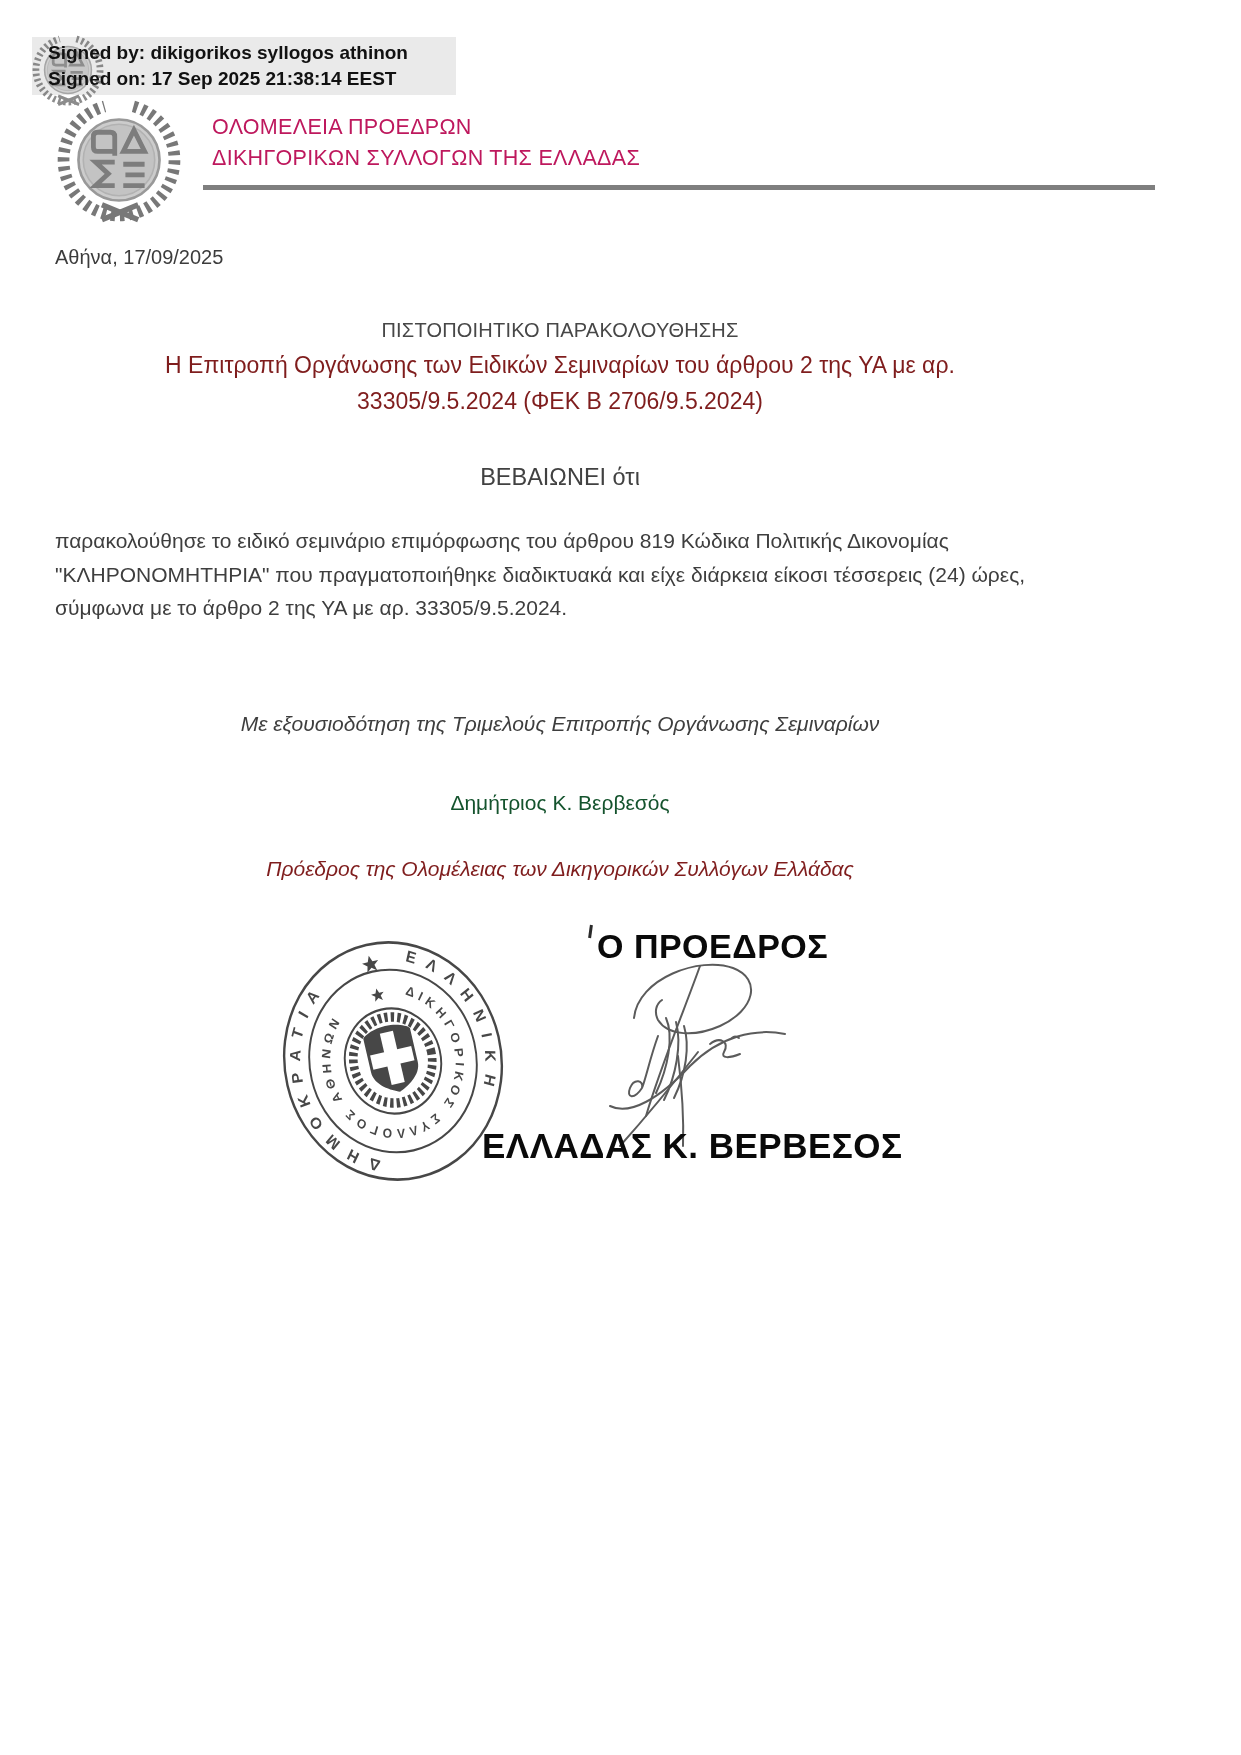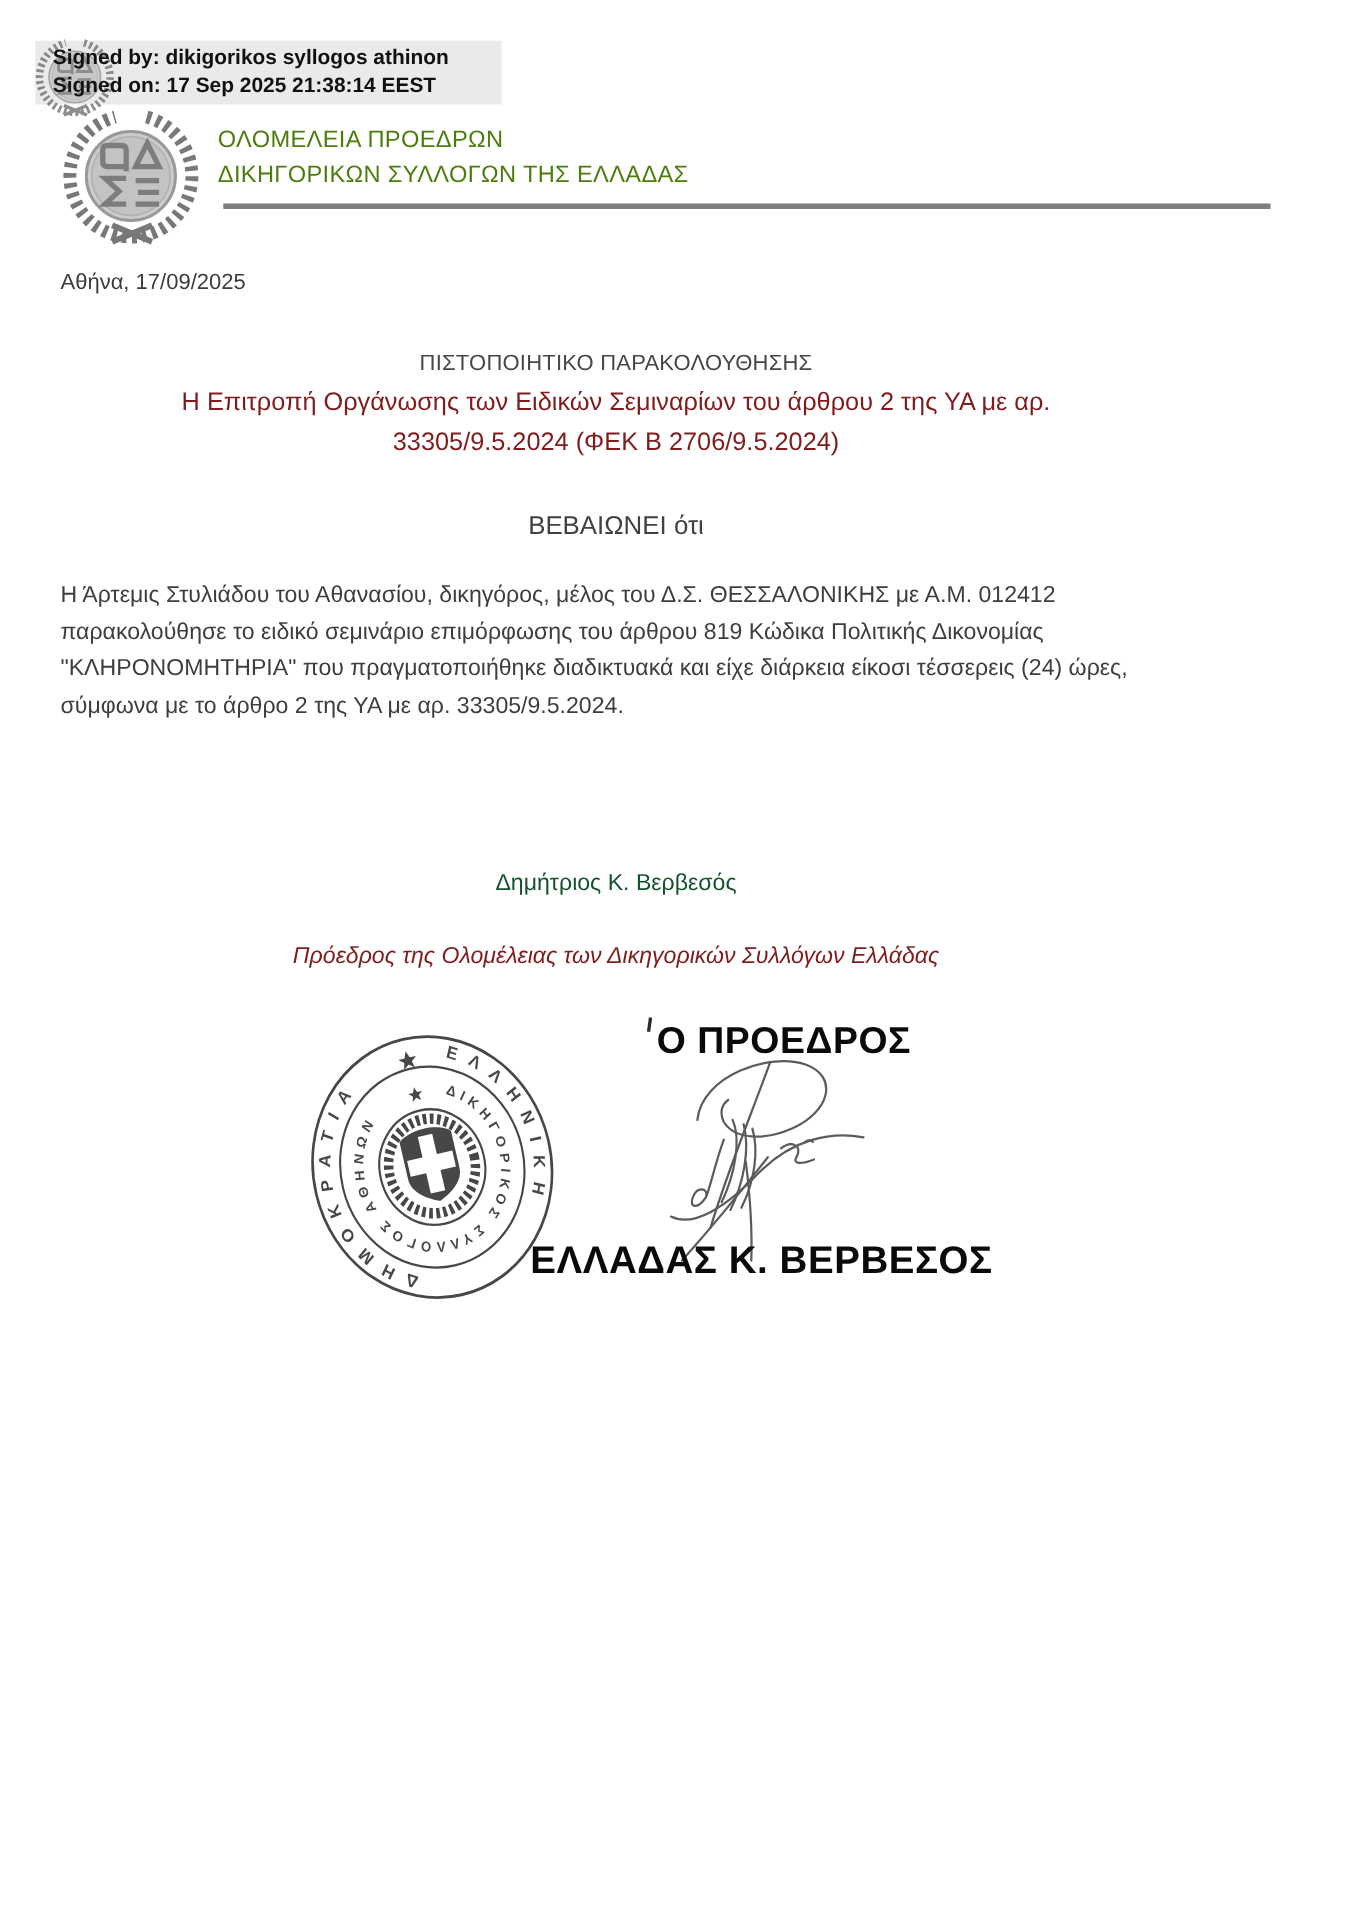--- a/index.html
+++ b/index.html
@@ -9,21 +9,21 @@
   }
   .abs{position:absolute;}
   
   .stamp-box{left:32px;top:37px;width:424px;height:58px;background:#eaeaea;}
   .stamp-line{position:absolute;left:16px;font-weight:bold;color:#111;font-size:19px;white-space:nowrap;}
   .stamp-line.l1{top:5px;}
   .stamp-line.l2{top:31px;}
   .stamp-emblem{left:33px;top:29px;width:74px;height:82px;opacity:.85;}
   
   .main-logo{left:55px;top:93px;width:128px;height:134px;}
-  .org-line{left:198px;font-size:21.5px;color:#4d7c0f;letter-spacing:.3px;white-space:nowrap;}
+  .org-line{left:212px;font-size:21.5px;color:#be185d;letter-spacing:.3px;white-space:nowrap;}
   .org-line.l1{top:115px;}
   .org-line.l2{top:146px;}
   .header-rule{left:203px;top:185px;width:982px;height:5px;background:#7f7f7f;}
   .date-line{left:55px;top:246px;width:1035px;text-align:left;font-size:20px;color:#3c3c3c;}
   
   .col{left:55px;width:1010px;text-align:center;white-space:nowrap;}
   .doc-title{top:319px;font-size:20px;color:#474747;letter-spacing:.2px;}
   .committee{font-size:23px;color:#7f1d1d;}
   .committee.l1{top:352px;}
   .committee.l2{top:388px;}
@@ -79,26 +79,26 @@
   <div class="abs header-rule"></div>
 
   <div class="abs date-line">Αθήνα, 17/09/2025</div>
 
   <div class="abs col doc-title">ΠΙΣΤΟΠΟΙΗΤΙΚΟ ΠΑΡΑΚΟΛΟΥΘΗΣΗΣ</div>
   <div class="abs col committee l1">Η Επιτροπή Οργάνωσης των Ειδικών Σεμιναρίων του άρθρου 2 της ΥΑ με αρ.</div>
   <div class="abs col committee l2">33305/9.5.2024 (ΦΕΚ Β 2706/9.5.2024)</div>
   <div class="abs col certifies">ΒΕΒΑΙΩΝΕΙ ότι</div>
 
   <div class="abs body-par">
-    <div class="body-line">Η Άρτεμις Στυλιάδου του Αθανασίου, δικηγόρος, μέλος του Δ.Σ. ΘΕΣΣΑΛΟΝΙΚΗΣ με Α.Μ. 012412</div>
     <div class="body-line">παρακολούθησε το ειδικό σεμινάριο επιμόρφωσης του άρθρου 819 Κώδικα Πολιτικής Δικονομίας</div>
     <div class="body-line">"ΚΛΗΡΟΝΟΜΗΤΗΡΙΑ" που πραγματοποιήθηκε διαδικτυακά και είχε διάρκεια είκοσι τέσσερεις (24) ώρες,</div>
     <div class="body-line">σύμφωνα με το άρθρο 2 της ΥΑ με αρ. 33305/9.5.2024.</div>
   </div>
 
+  <div class="abs col auth-line">Με εξουσιοδότηση της Τριμελούς Επιτροπής Οργάνωσης Σεμιναρίων</div>
   <div class="abs col sig-name">Δημήτριος Κ. Βερβεσός</div>
   <div class="abs col sig-title">Πρόεδρος της Ολομέλειας των Δικηγορικών Συλλόγων Ελλάδας</div>
 
   <svg class="abs seal" viewBox="0 0 240 240">
     <g opacity="0.88">
       <circle cx="120" cy="120" r="113" fill="none" stroke="#2e2e2e" stroke-width="2.5"></circle>
       <circle cx="120" cy="120" r="87" fill="none" stroke="#2e2e2e" stroke-width="2"></circle>
       <circle cx="120" cy="120" r="50" fill="none" stroke="#2e2e2e" stroke-width="2"></circle>
       <defs>
         <path id="sealOuter" d="M120,24 a96,96 0 1 1 -0.1,0" fill="none"></path>

